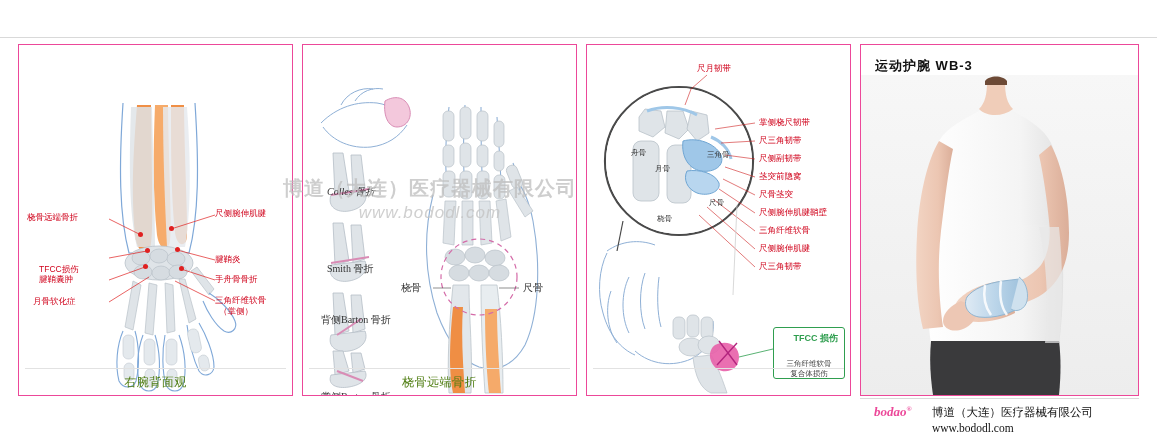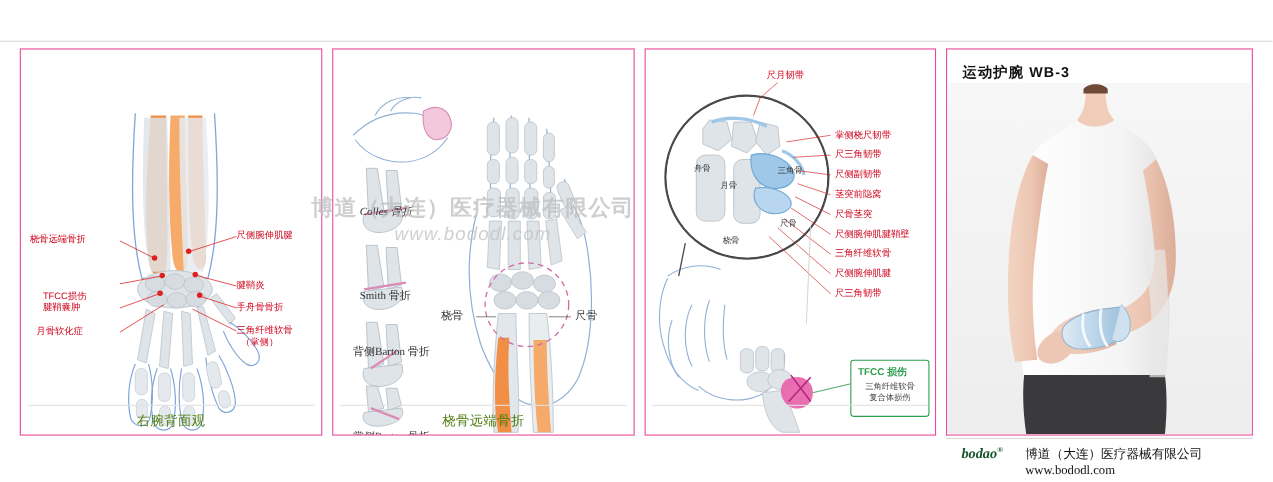--- a/index.html
+++ b/index.html
@@ -172,22 +172,22 @@
     border: 1px solid #2f9e4f;
     border-radius: 3px;
     background: #ffffff;
     padding: 4px 6px;
     box-sizing: border-box;
   }
   .callout-title {
     font-size: 9px;
     color: #2f9e4f;
     font-weight: bold;
-    text-align: left;
-    margin-bottom: 2px;
+    text-align: right;
+    margin-bottom: 14px;
   }
   .callout-body {
     font-size: 7.5px;
     color: #444444;
     line-height: 10px;
     text-align: center;
   }
 
   
   .product-title {
@@ -219,21 +219,21 @@
     width: 279px; height: 1px;
     background: #d9d9d9;
   }
   .footer-logo {
     position: absolute;
     left: 14px; top: 6px;
     font-family: "Liberation Serif", serif;
     font-style: italic;
     font-weight: bold;
     font-size: 13px;
-    color: #14532d;
+    color: #ec4899;
   }
   .footer-logo .reg {
     font-size: 7px;
     position: relative;
     top: -5px;
   }
   .footer-company {
     position: absolute;
     left: 72px; top: 7px;
     font-size: 11.5px;

